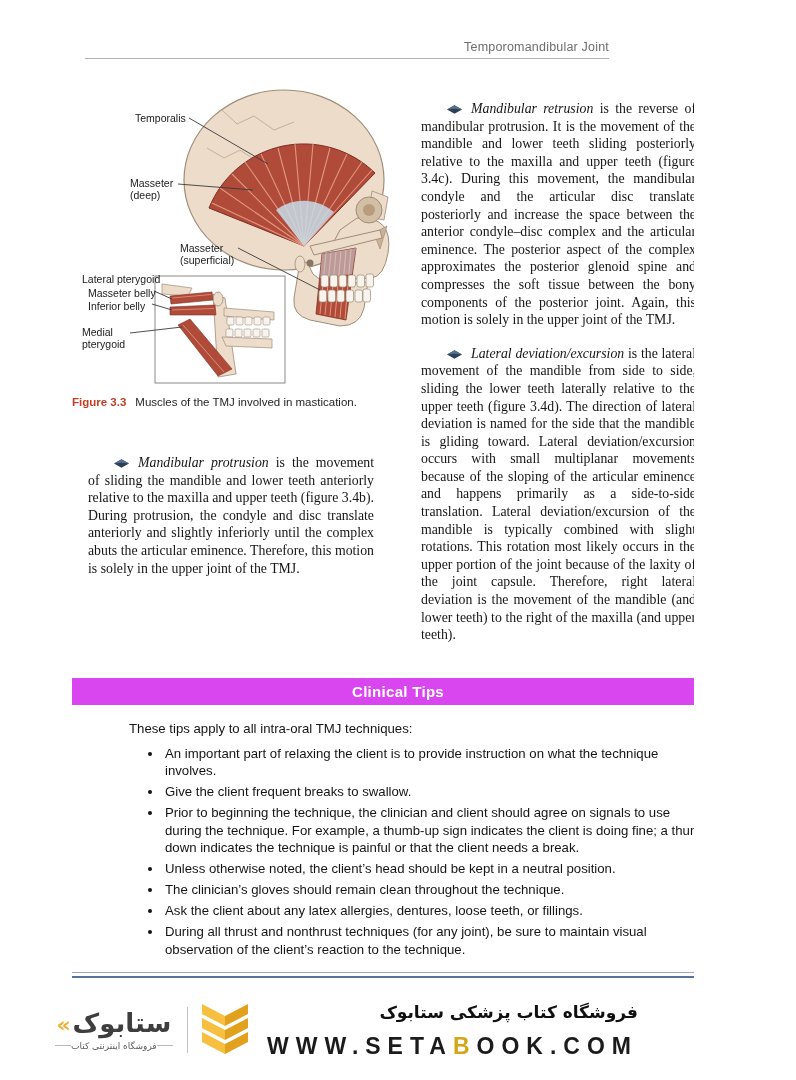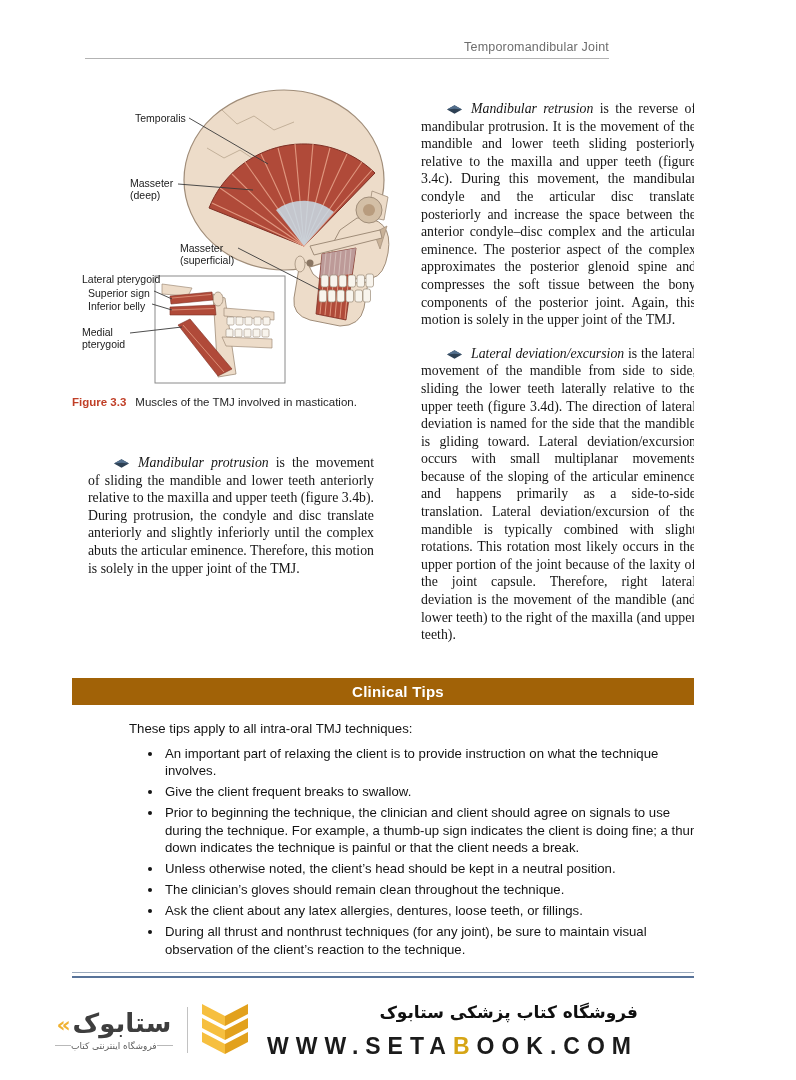--- a/index.html
+++ b/index.html
@@ -35,21 +35,21 @@
     position:absolute; font-family:"Liberation Sans", sans-serif;
     font-size:10.5px; line-height:1.18; color:#1a1a1a;
   }
   .caption { margin-top:8px; font-family:"Liberation Sans", sans-serif; font-size:11.5px; color:#1f1f1f; }
   .cap-label { font-weight:bold; color:#c03f27; margin-right:9px; }
   .col-left .para { margin-top:46px; }
 
   
   .tips { position:absolute; left:72px; top:678px; width:652px; }
   .tips-header {
-    background:#a16207; color:#ffffff; text-align:center;
+    background:#d946ef; color:#ffffff; text-align:center;
     font-family:"Liberation Sans", sans-serif; font-weight:bold;
     font-size:15px; height:27px; line-height:27px; letter-spacing:.3px;
   }
   .tips-body {
     font-family:"Liberation Sans", sans-serif; font-size:13.2px;
     line-height:1.33; color:#141414; padding:15px 14px 0 57px;
   }
   .tips-intro { margin:0; }
   .tips-body ul { margin:7px 0 0 0; padding-left:34px; }
   .tips-body li { margin:0 0 3.5px 0; padding-left:2px; }
@@ -195,21 +195,21 @@
           <line x1="82" y1="213" x2="100" y2="221"></line>
           <line x1="80" y1="226" x2="100" y2="232"></line>
           <line x1="58" y1="255" x2="110" y2="249"></line>
         </g>
       </svg>
 
       <div class="fl" style="left:63px; top:34px;">Temporalis</div>
       <div class="fl" style="left:58px; top:99px;  width:60px;">Masseter (deep)</div>
       <div class="fl" style="left:108px; top:164px; width:70px;">Masseter (superficial)</div>
       <div class="fl" style="left:10px; top:195px;text-align:right;">Lateral pterygoid</div>
-      <div class="fl" style="left:16px; top:209px;">Superior sign</div>
+      <div class="fl" style="left:16px; top:209px;">Masseter belly</div>
       <div class="fl" style="left:16px; top:222px;">Inferior belly</div>
       <div class="fl" style="left:10px; top:248px; width:52px;">Medial pterygoid</div>
     </div>
 
     <div class="caption">
       <span class="cap-label">Figure 3.3</span><span class="cap-text">Muscles of the TMJ involved in mastication.</span>
     </div>
 
     <p class="para">
       <svg class="diamond" width="15" height="9" viewBox="0 0 16 9">

